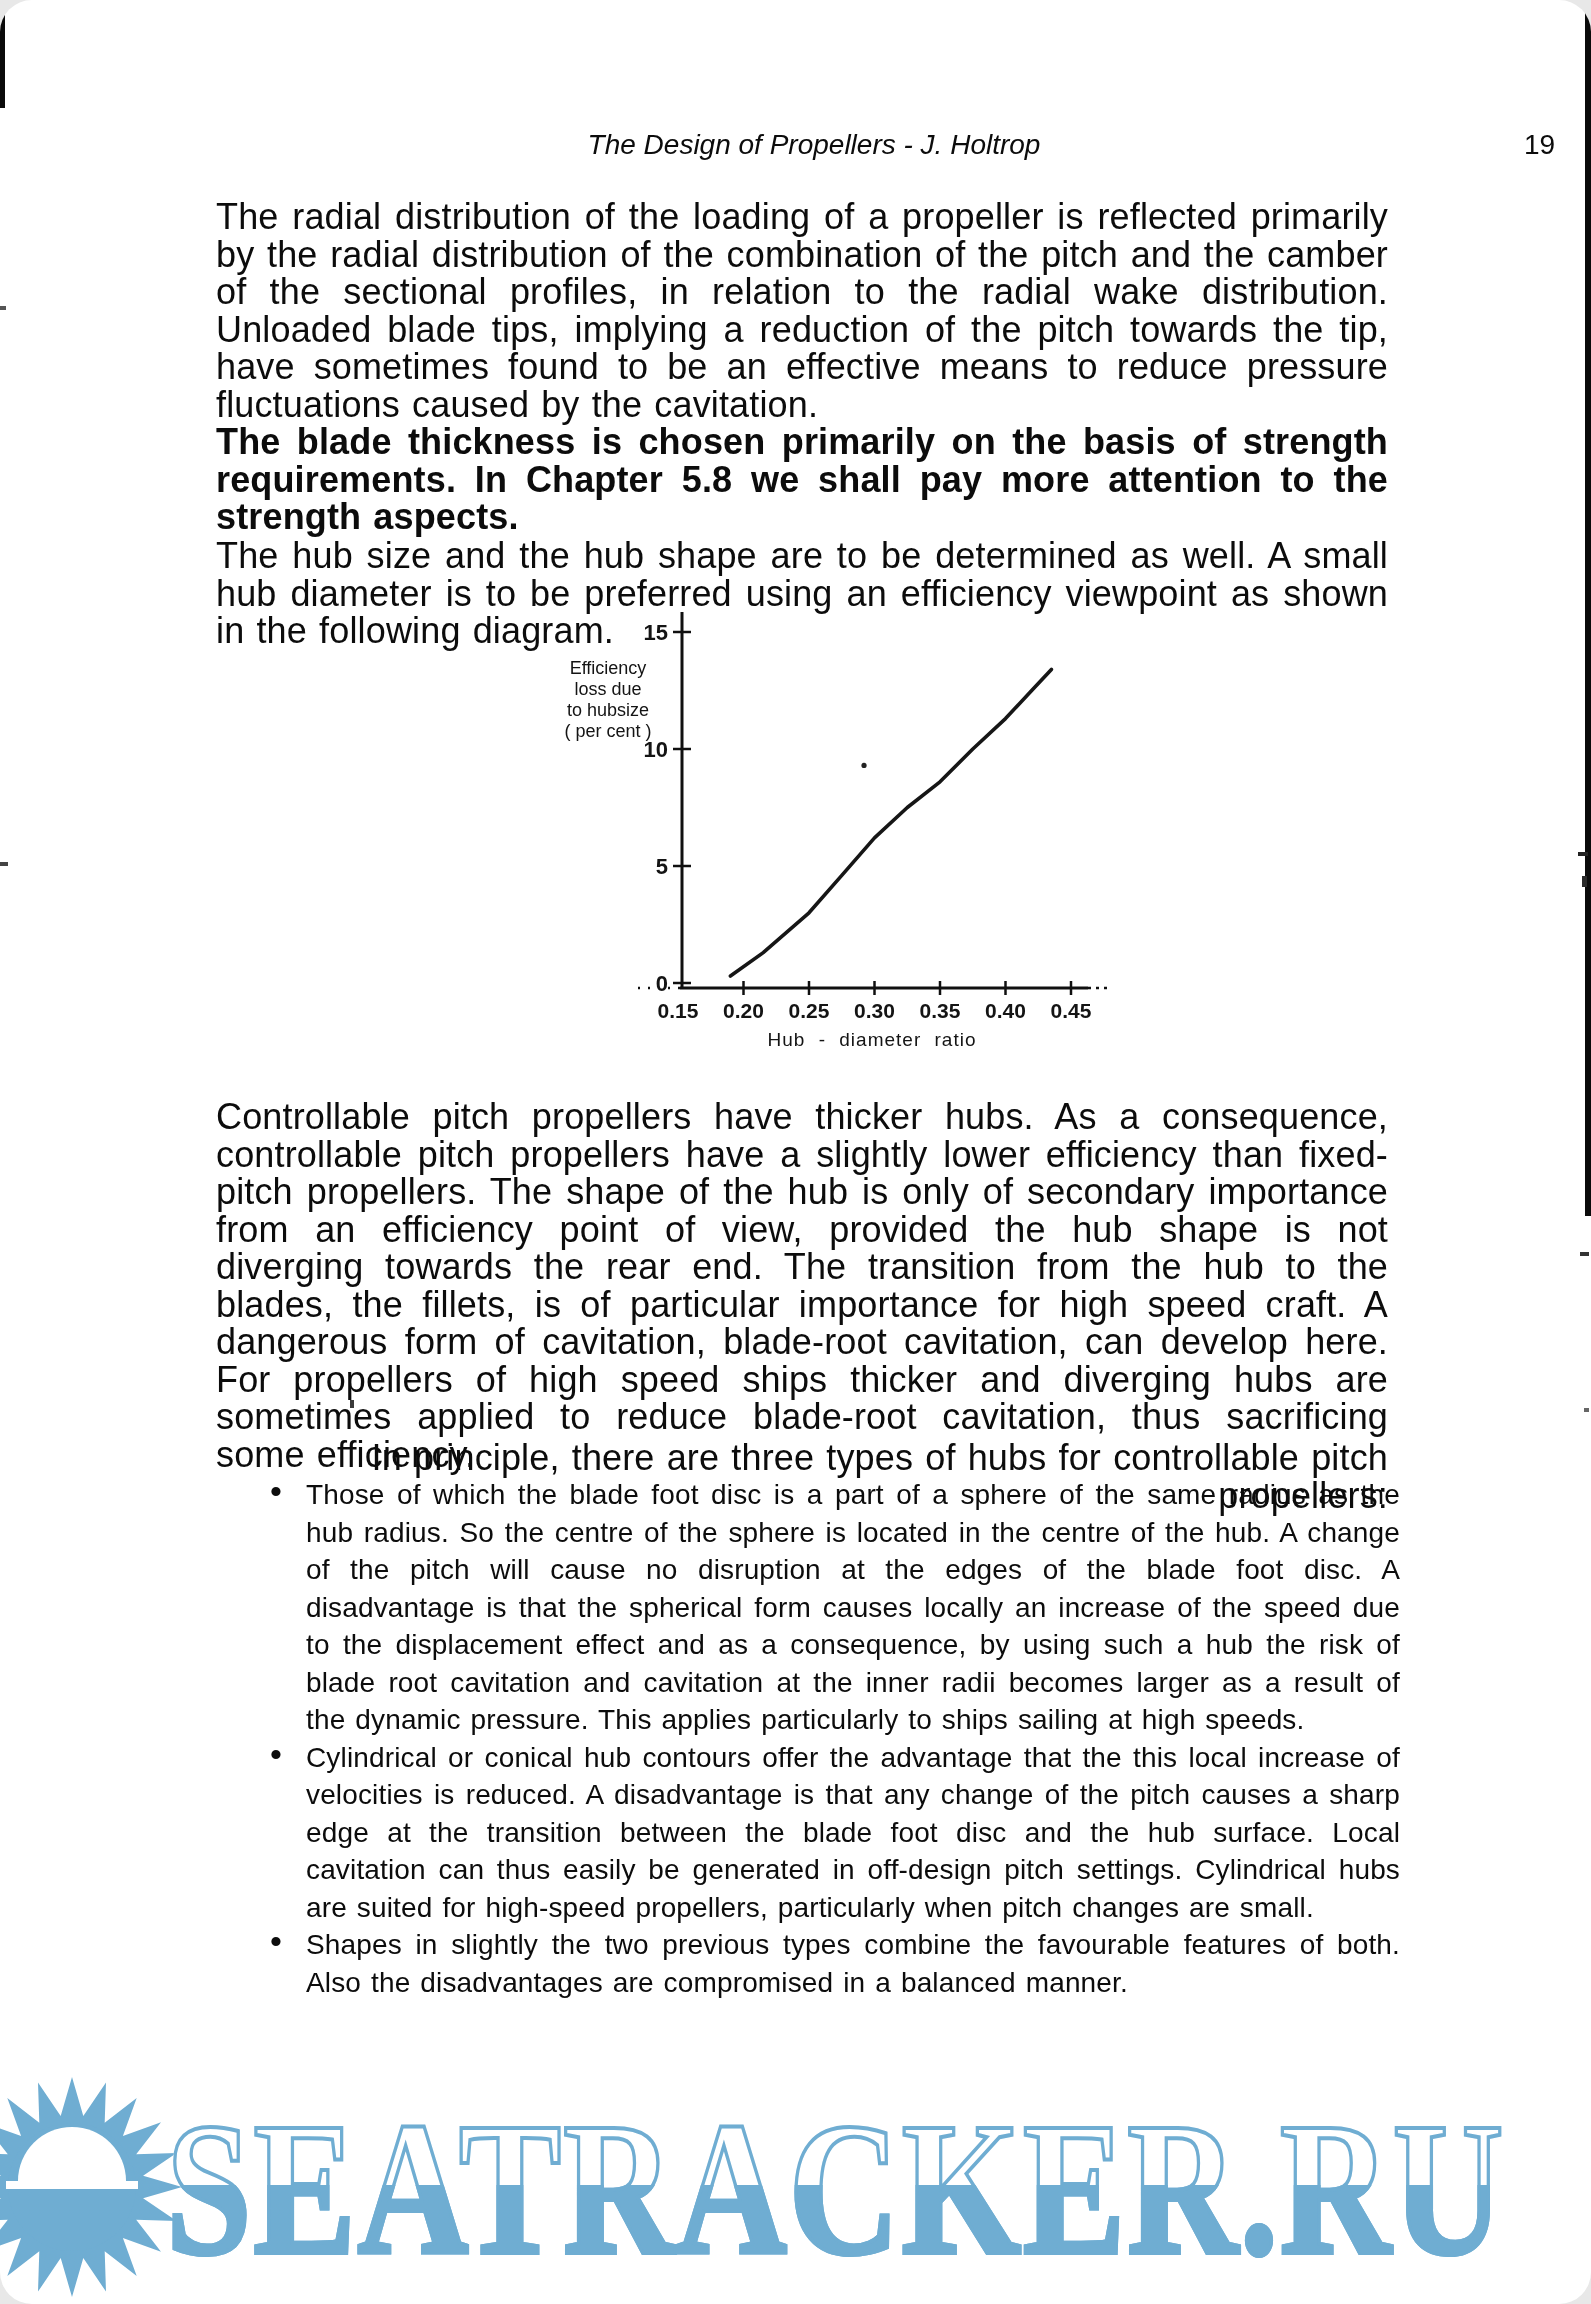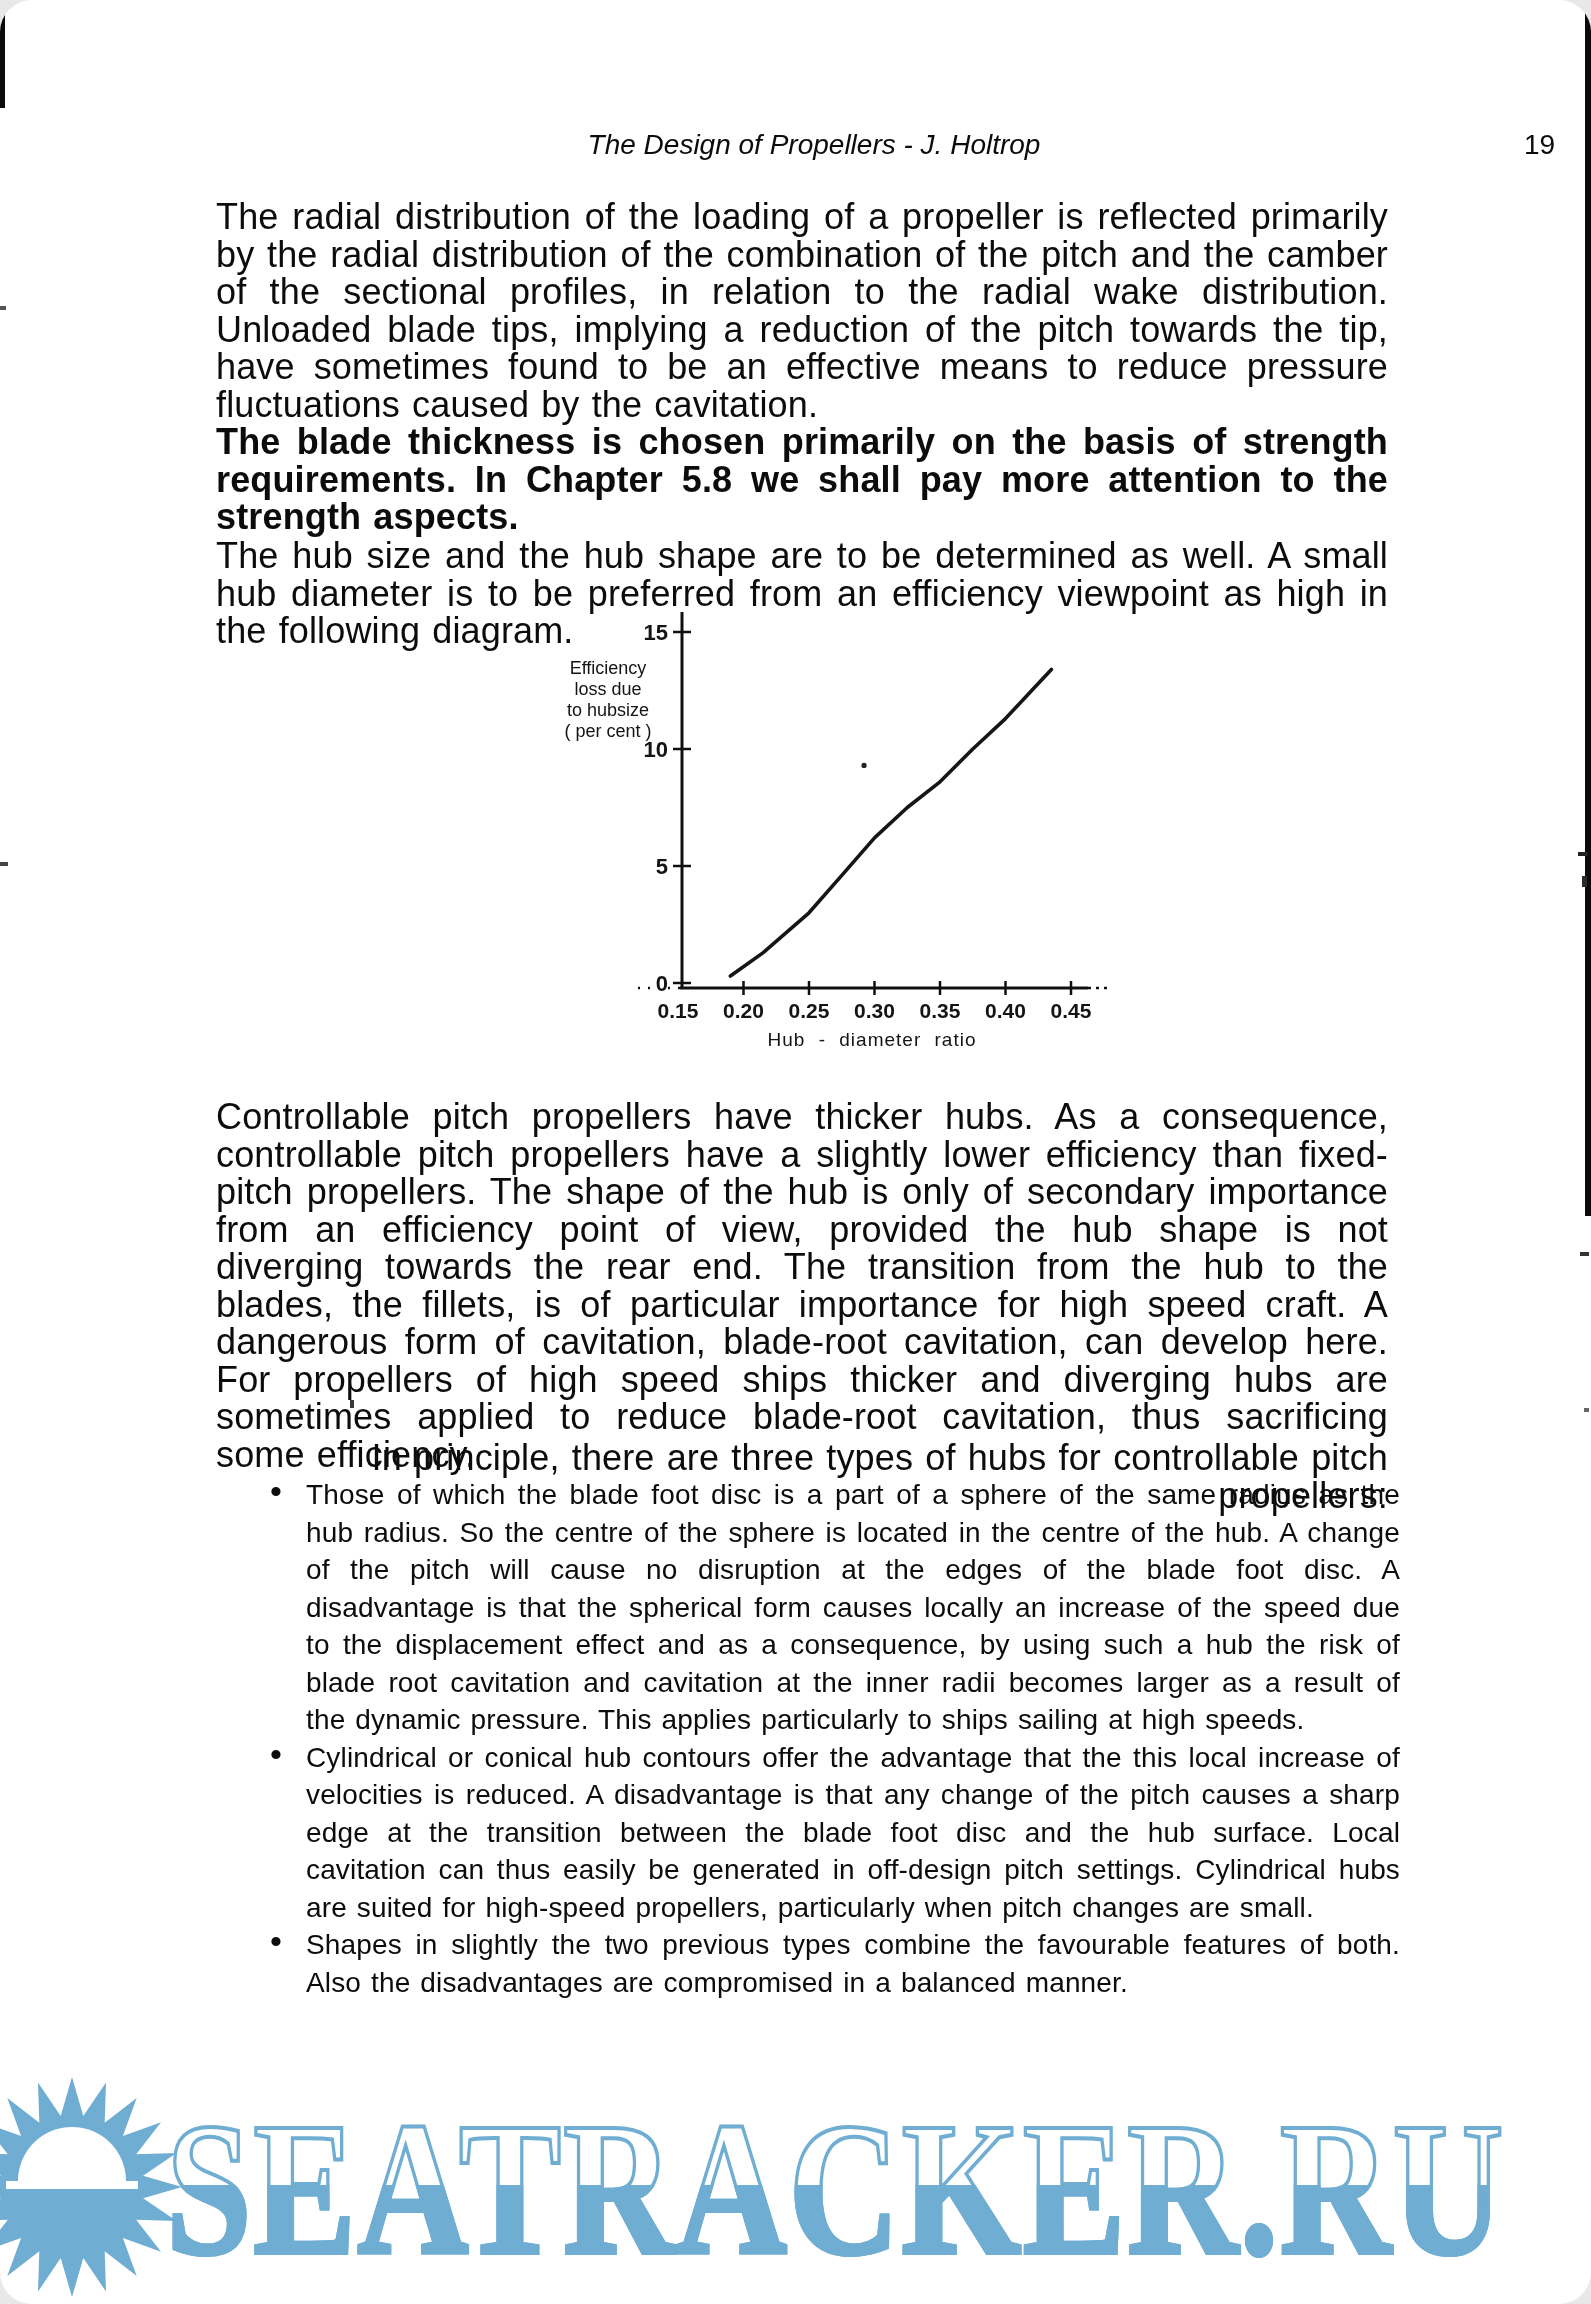--- a/index.html
+++ b/index.html
@@ -83,21 +83,21 @@
   <div class="art a4"></div>
   <div class="art a5"></div>
   <div class="art a6"></div>
   <div class="art a7"></div>
 
   <div class="header-title">The Design of Propellers - J. Holtrop</div>
   <div class="page-num">19</div>
 
   <div class="para" id="p1">The radial distribution of the loading of a propeller is reflected primarily by the radial distribution of the combination of the pitch and the camber of the sectional profiles, in relation to the radial wake distribution. Unloaded blade tips, implying a reduction of the pitch towards the tip, have sometimes found to be an effective means to reduce pressure fluctuations caused by the cavitation.</div>
   <div class="para" id="p2">The blade thickness is chosen primarily on the basis of strength requirements. In Chapter 5.8 we shall pay more attention to the strength aspects.</div>
-  <div class="para" id="p3">The hub size and the hub shape are to be determined as well. A small hub diameter is to be preferred from an efficiency viewpoint as high in the following diagram.</div>
+  <div class="para" id="p3">The hub size and the hub shape are to be determined as well. A small hub diameter is to be preferred using an efficiency viewpoint as shown in the following diagram.</div>
 
   <div class="chart">
     <svg id="chart-svg" width="660" height="480" viewBox="0 0 660 480">
         <line x1="162" y1="12" x2="162" y2="388" stroke="#101010" stroke-width="3"></line>
         <line x1="118" y1="388" x2="160" y2="388" stroke="#101010" stroke-width="2.5" stroke-dasharray="2 8"></line>
         <line x1="160" y1="388" x2="568" y2="388" stroke="#101010" stroke-width="3"></line>
         <line x1="568" y1="388" x2="592" y2="388" stroke="#101010" stroke-width="2.5" stroke-dasharray="3 5"></line>
         <line x1="153" y1="383" x2="171" y2="383" stroke="#101010" stroke-width="2.5"></line>
         <text x="148" y="391" class="ytick-label">0</text>
         <line x1="153" y1="266" x2="171" y2="266" stroke="#101010" stroke-width="2.5"></line>

